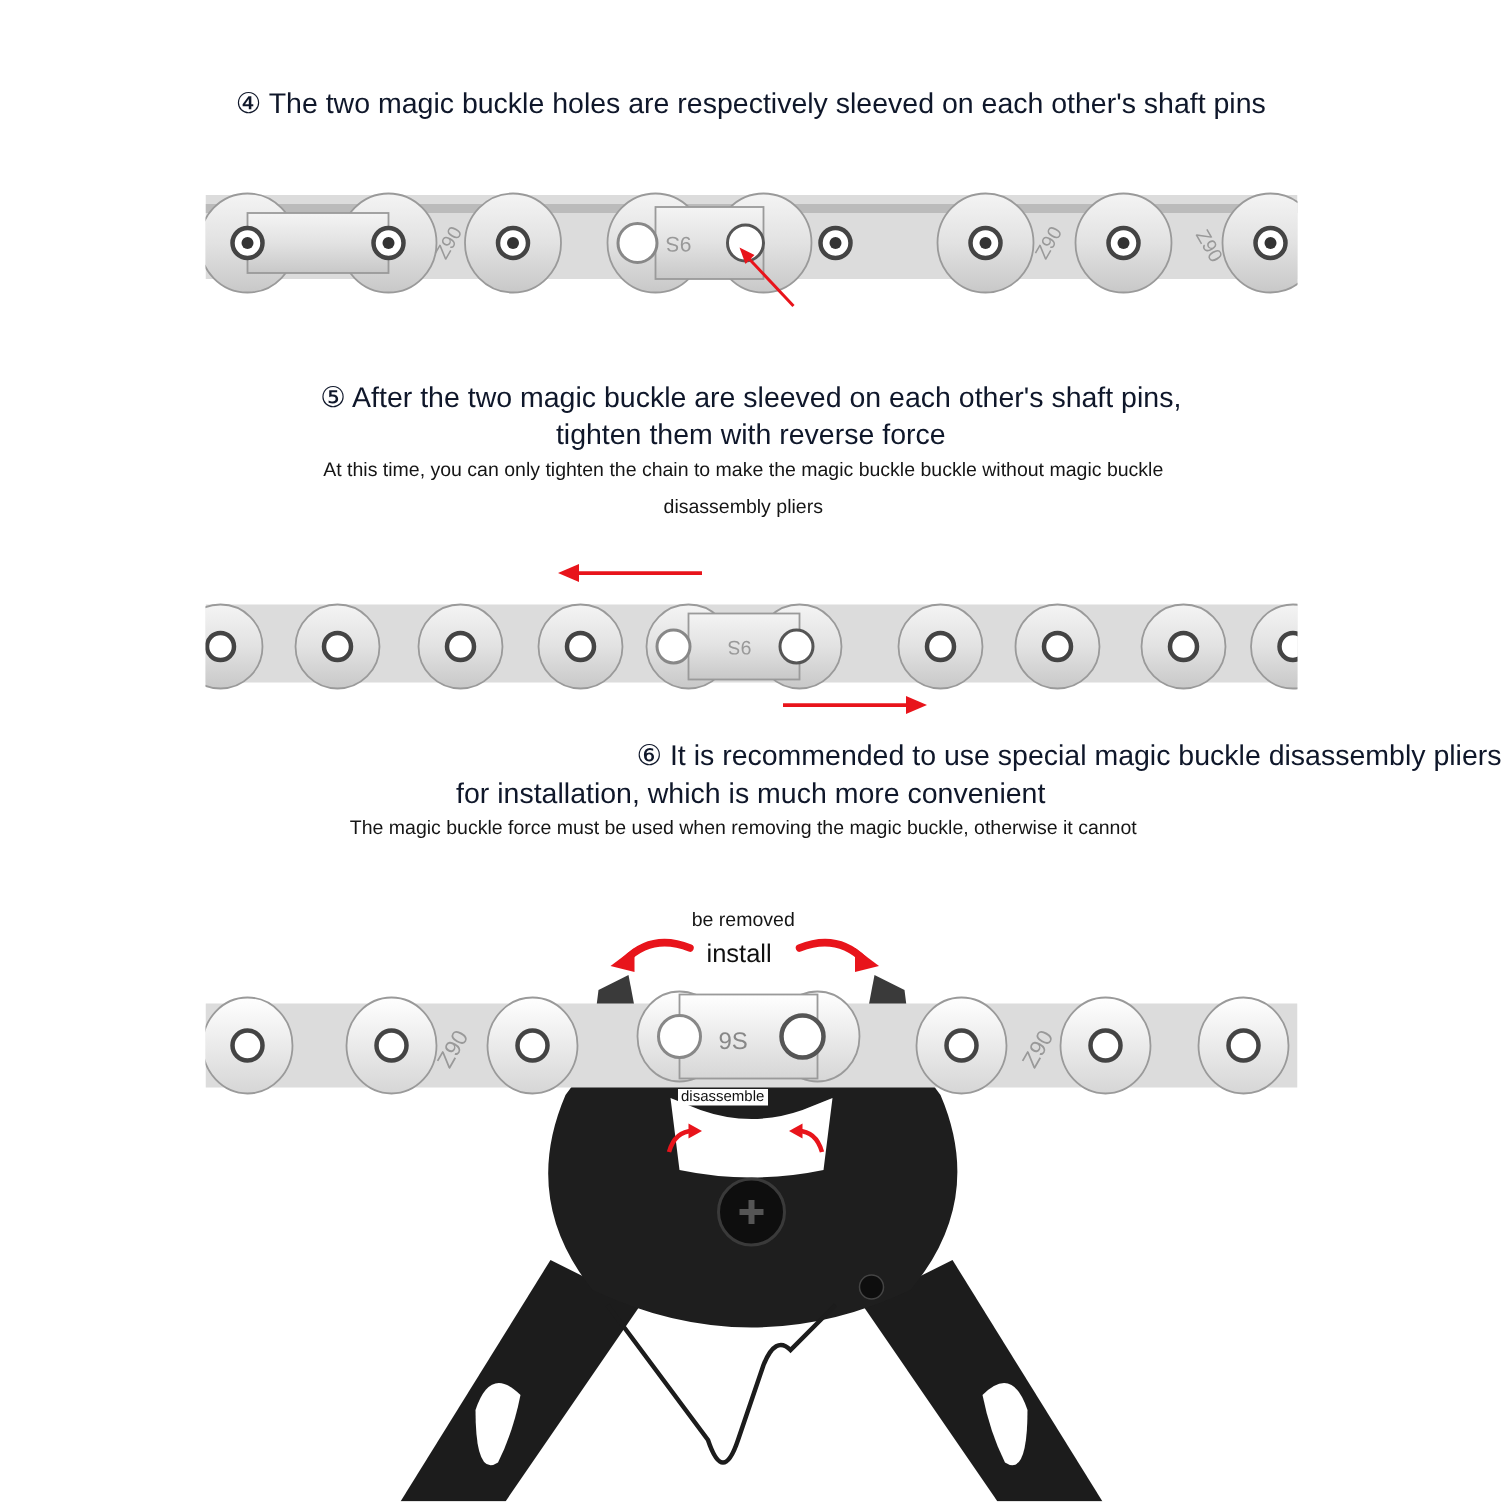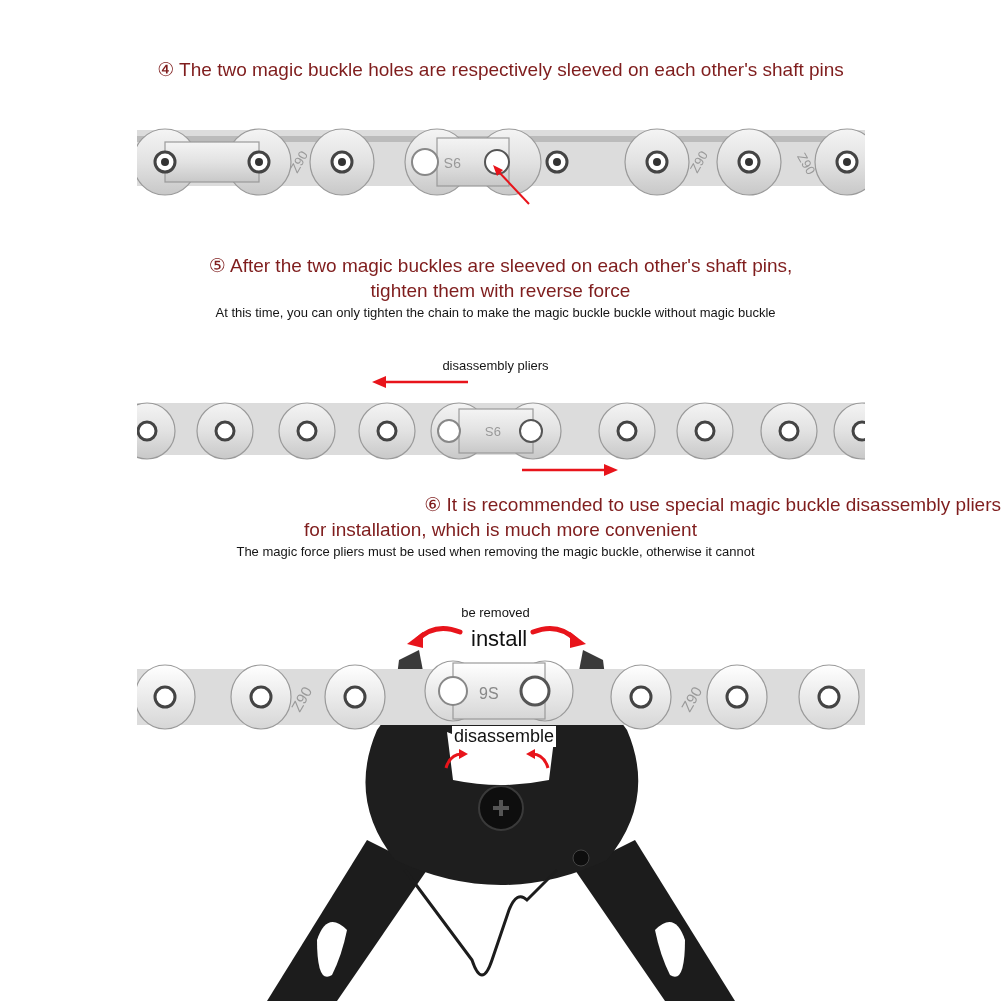--- a/index.html
+++ b/index.html
@@ -1,25 +1,25 @@
 <!DOCTYPE html>
 <html><head>
 <meta charset="utf-8">
 <style>
   html, body { margin: 0; padding: 0; background: #ffffff; }
   body { width: 1001px; height: 1001px; position: relative; overflow: hidden;
          font-family: "Liberation Sans", sans-serif; color: #111; }
   .abs { position: absolute; }
   .title { position: absolute; left: 0; width: 1001px; text-align: center;
-           font-size: 19px; line-height: 24px; color: #7f1d1d; }
+           font-size: 19px; line-height: 24px; color: #0f172a; }
   .sub { position: absolute; left: 0; width: 991px; text-align: center;
          font-size: 13px; line-height: 24px; color: #151515; }
   .chain { position: absolute; left: 137px; width: 728px; }
-  .lbl { position: absolute; font-size: 22px; color: #111; }
-  .lbl-sm { position: absolute; font-size: 18px; color: #111; text-align: right; }
+  .lbl { position: absolute; font-size: 17px; color: #111; }
+  .lbl-sm { position: absolute; font-size: 10px; color: #111; text-align: right; }
 </style>
 </head>
 <body>
 
 <div class="title" style="top:58px;">
   <span>④</span>
   <span>The two magic buckle holes are respectively sleeved on each other's shaft pins</span>
 </div>
 
 <svg class="chain" style="top:112px;height:95px;" viewBox="0 0 728 95">
@@ -72,25 +72,25 @@
   <text x="324" y="56" font-size="14" fill="#999" font-family="Liberation Sans, sans-serif" transform="rotate(180 324 51)">9S</text>
   <text x="150" y="56" font-size="13" fill="#999" font-family="Liberation Sans, sans-serif" transform="rotate(-60 160 50)">Z90</text>
   <text x="550" y="56" font-size="13" fill="#999" font-family="Liberation Sans, sans-serif" transform="rotate(-60 560 50)">Z90</text>
   <text x="660" y="56" font-size="13" fill="#999" font-family="Liberation Sans, sans-serif" transform="rotate(60 670 50)">Z90</text>
   <line x1="392" y1="92" x2="360" y2="58" stroke="#e8141b" stroke-width="2"></line>
   <polygon points="356,53 366,58 360,64" fill="#e8141b"></polygon>
 </svg>
 
 <div class="title" style="top:254px;">
   <span>⑤</span>
-  <span>After the two magic buckles are sleeved on each other's shaft pins,</span>
+  <span>After the two magic buckle are sleeved on each other's shaft pins,</span>
 </div>
 <div class="title" style="top:279px;">tighten them with reverse force</div>
 <div class="sub" style="top:301px;">At this time, you can only tighten the chain to make the magic buckle buckle without magic buckle</div>
-<div class="sub" style="top:326px;margin-top:28px;">disassembly pliers</div>
+<div class="sub" style="top:326px;">disassembly pliers</div>
 
 <svg class="abs" style="left:370px;top:375px;width:100px;height:14px;" viewBox="0 0 100 14">
   <line x1="14" y1="7" x2="98" y2="7" stroke="#e8141b" stroke-width="2.5"></line>
   <polygon points="2,7 16,1 16,13" fill="#e8141b"></polygon>
 </svg>
 
 <svg class="chain" style="top:393px;height:72px;" viewBox="0 0 728 72">
   <rect x="0" y="10" width="728" height="52" fill="#dcdcdc"></rect>
   <g fill="url(#plate)" stroke="#9a9a9a" stroke-width="1.2">
     <ellipse cx="10" cy="38" rx="28" ry="28"></ellipse>
@@ -123,21 +123,21 @@
 <svg class="abs" style="left:520px;top:463px;width:100px;height:14px;" viewBox="0 0 100 14">
   <line x1="2" y1="7" x2="86" y2="7" stroke="#e8141b" stroke-width="2.5"></line>
   <polygon points="98,7 84,1 84,13" fill="#e8141b"></polygon>
 </svg>
 
 <div class="title" style="top:493px;text-align:right;">
   <span>⑥</span>
   <span>It is recommended to use special magic buckle disassembly pliers</span>
 </div>
 <div class="title" style="top:518px;">for installation, which is much more convenient</div>
-<div class="sub" style="top:540px;">The magic force pliers must be used when removing the magic buckle, otherwise it cannot</div>
+<div class="sub" style="top:540px;">The magic buckle force must be used when removing the magic buckle, otherwise it cannot</div>
 <div class="sub" style="top:565px;margin-top:36px;">be removed</div>
 
 <svg class="abs" style="left:137px;top:640px;width:728px;height:361px;" viewBox="0 0 728 361">
 
   <path d="M230 200 L290 230 L200 361 L130 361 Z" fill="#1c1c1c"></path>
   <path d="M498 200 L438 230 L528 361 L598 361 Z" fill="#1c1c1c"></path>
   <path d="M180 300 q10 -30 30 -10 q-5 25 -15 45 q-15 10 -15 -35z" fill="#fff"></path>
   <path d="M548 300 q-10 -30 -30 -10 q5 25 15 45 q15 10 15 -35z" fill="#fff"></path>
 
   <path d="M240 90 Q260 60 300 70 L428 70 Q470 60 490 90 Q520 160 470 220 Q364 270 258 220 Q210 160 240 90 Z" fill="#1e1e1e"></path>

